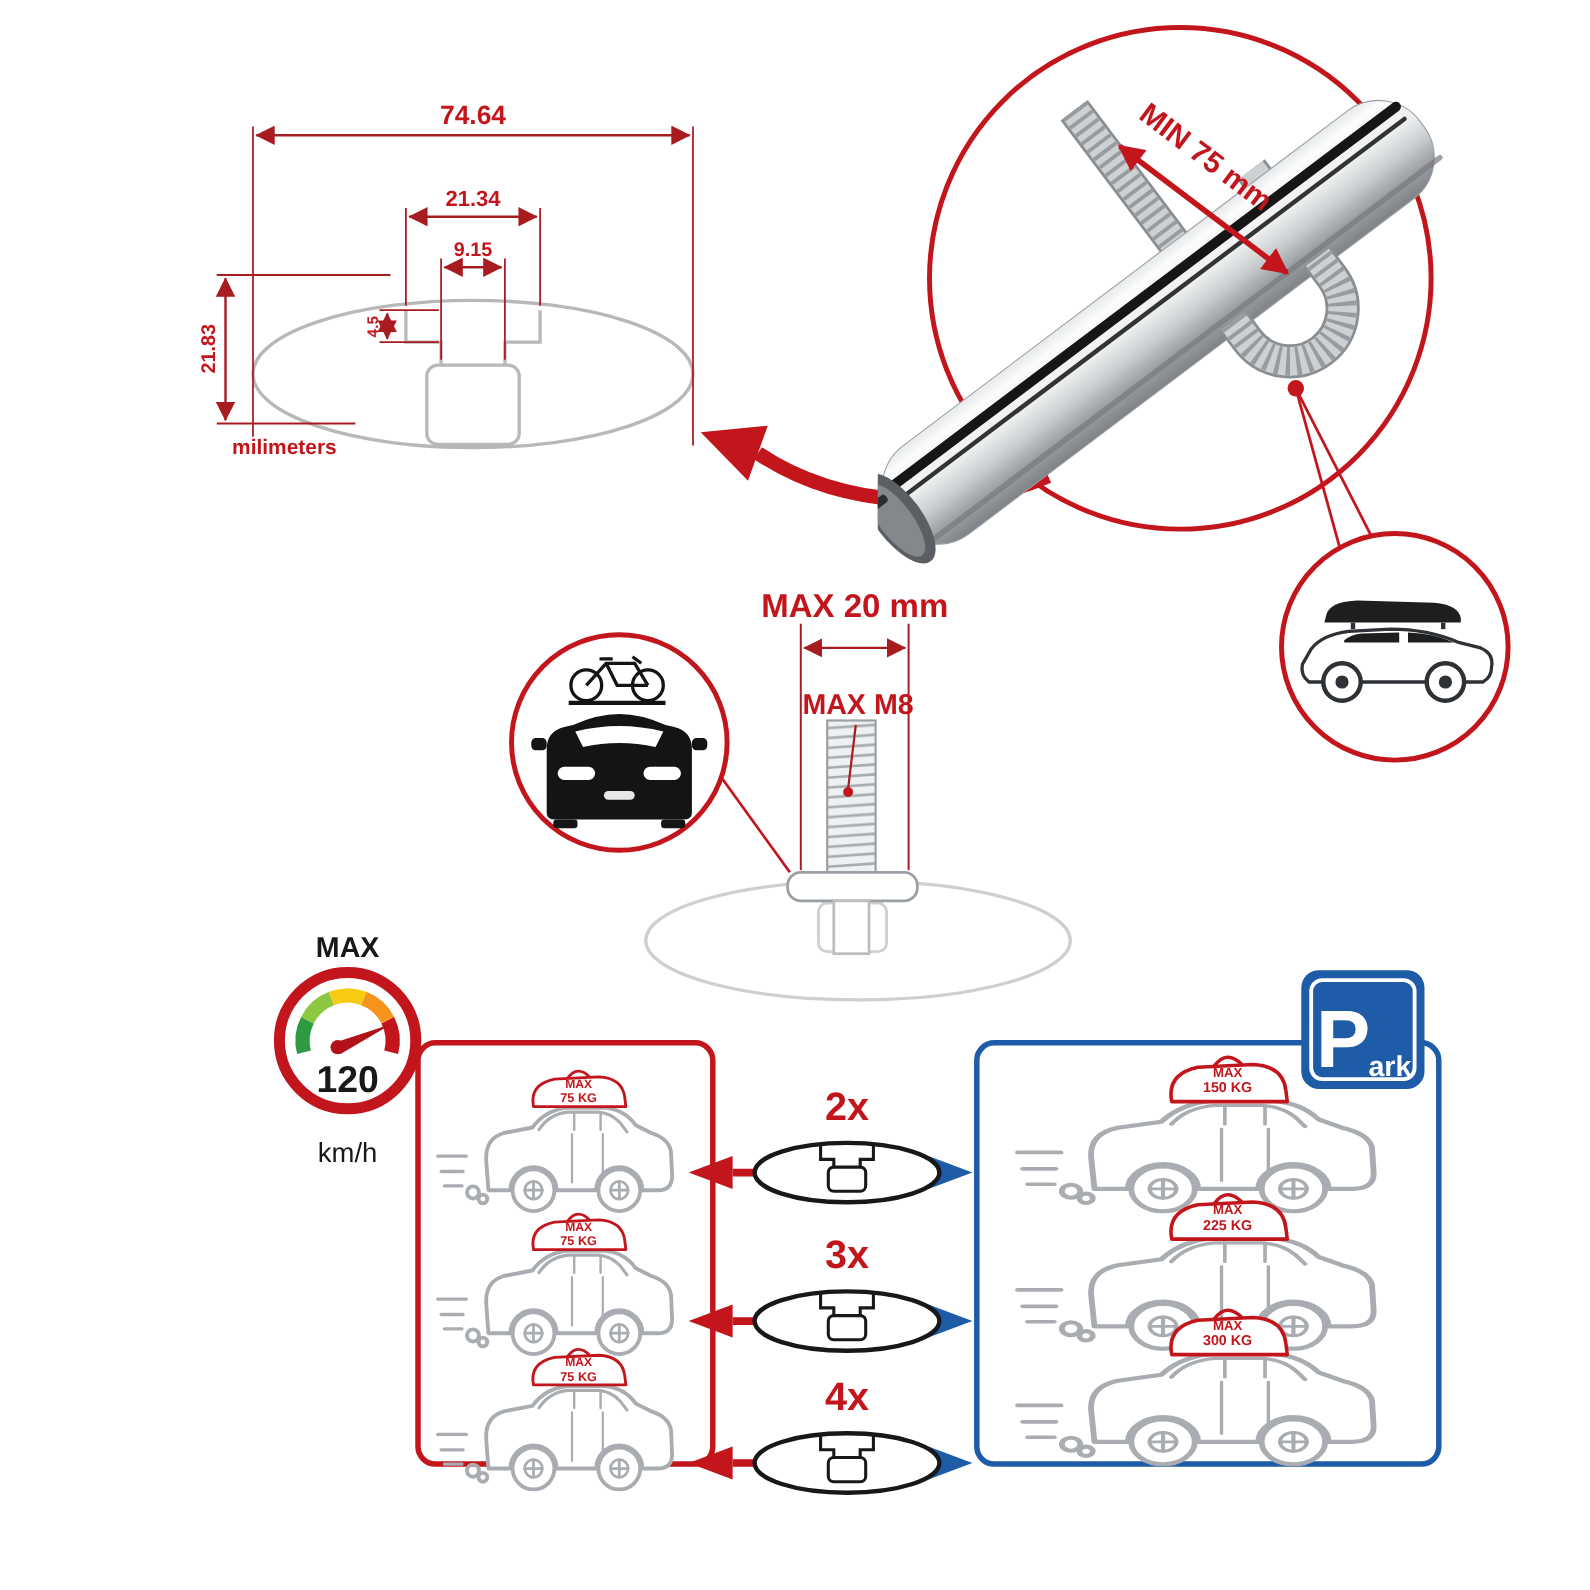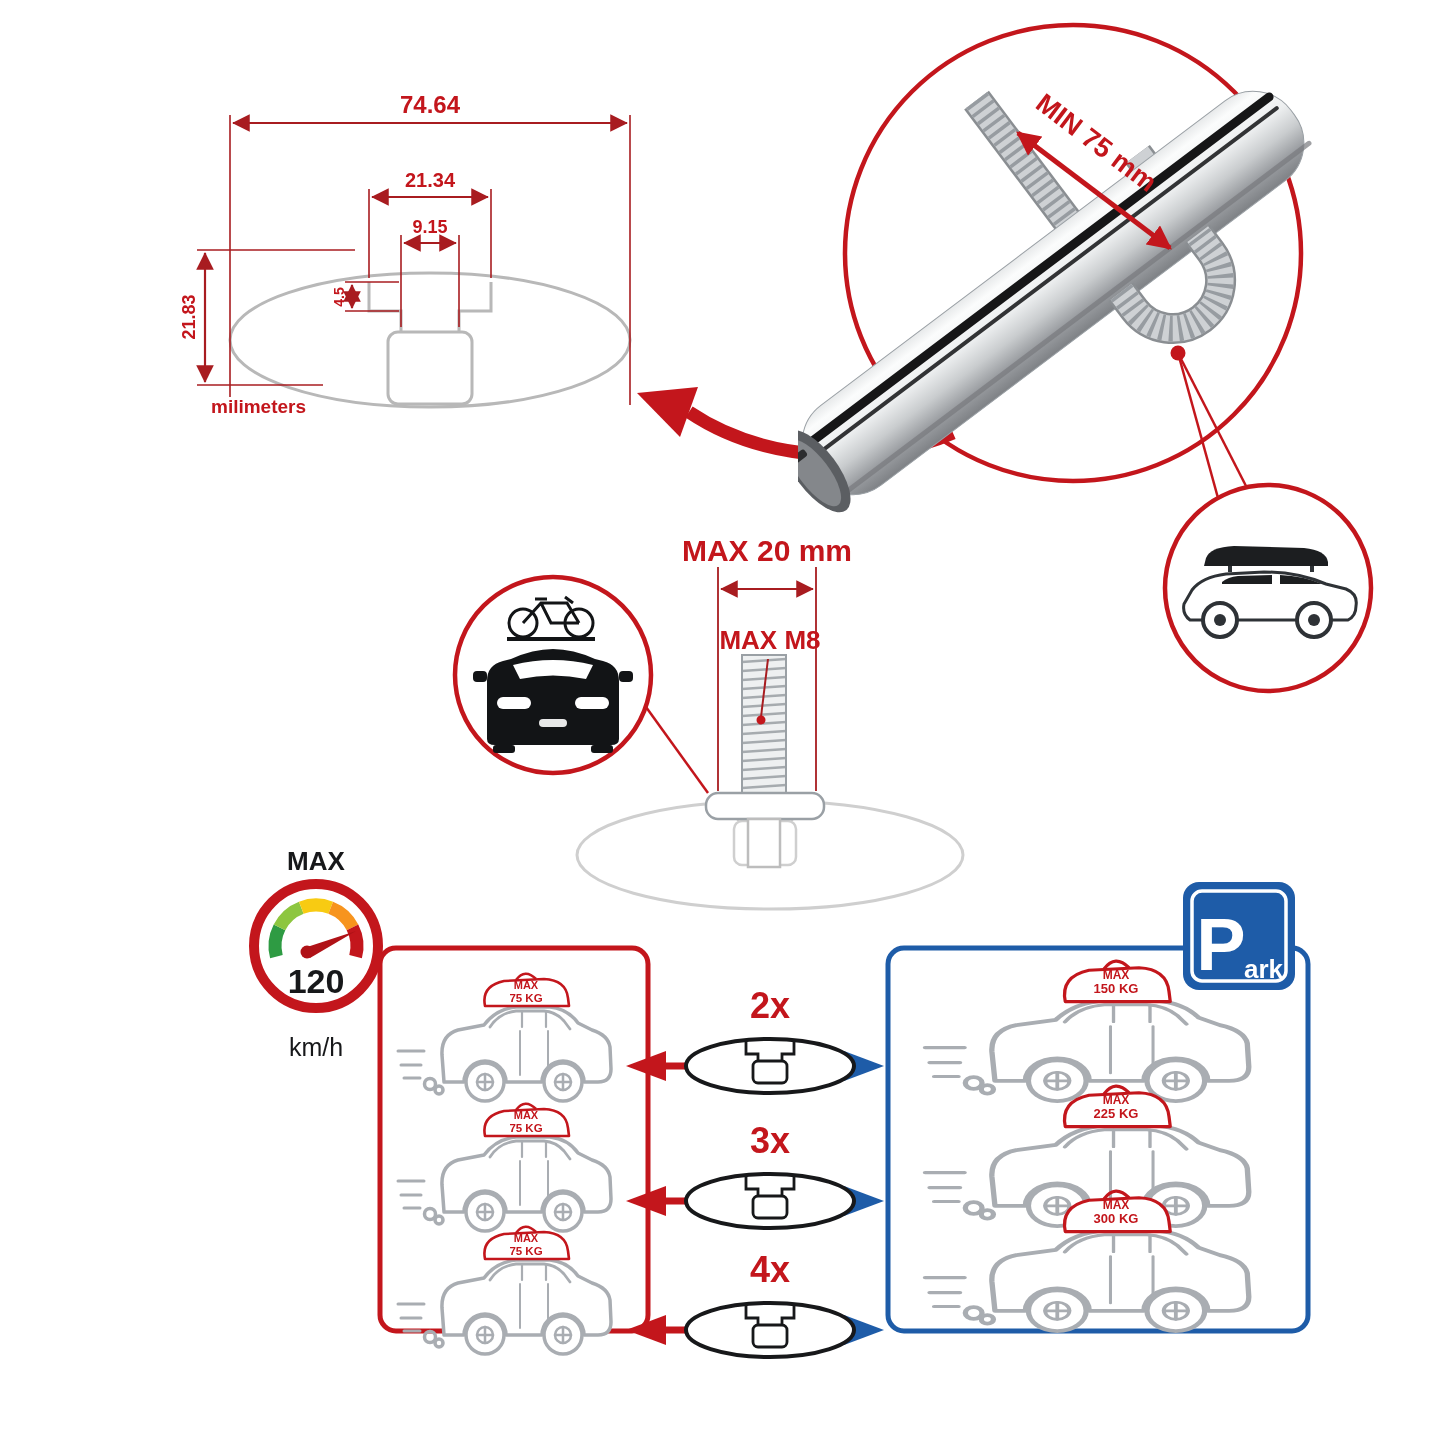--- a/index.html
+++ b/index.html
@@ -4,21 +4,21 @@
 <style>
   html,body{margin:0;padding:0;background:#ffffff;}
   .page{position:relative;width:1445px;height:1445px;background:#ffffff;overflow:hidden;
         font-family:"Liberation Sans",sans-serif;}
   .abs{position:absolute;}
   svg{display:block;}
   text{font-family:"Liberation Sans",sans-serif;}
   #sec-dim{left:155px;top:75px;}
   #sec-arrow{left:615px;top:355px;}
   #sec-bar{left:798px;top:8px;}
-  #sec-bolt{left:448px;top:525px;}
+  #sec-bolt{left:458px;top:525px;}
   #sec-bottom{left:370px;top:878px;}
   #sec-gauge{left:244px;top:846px;}
 </style>
 </head>
 <body>
 
 <div class="page">
 
   <section id="sec-dim" class="abs">
     <svg width="520" height="370" viewBox="0 0 520 370">

